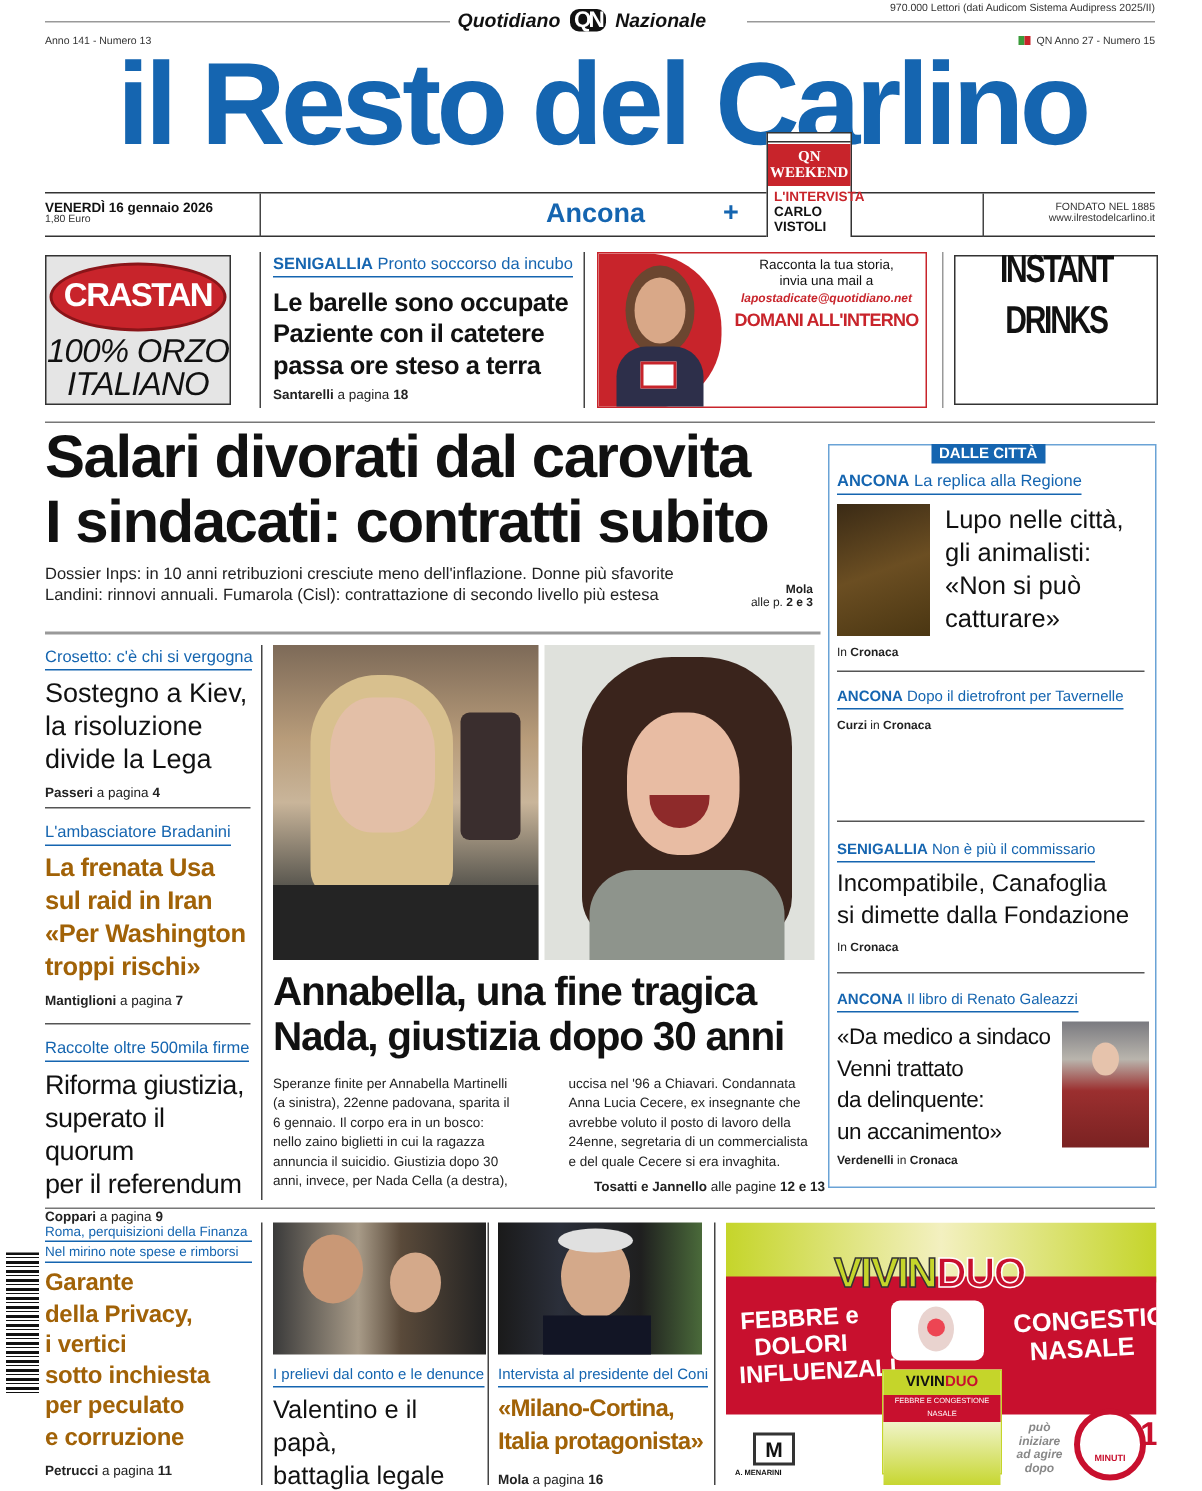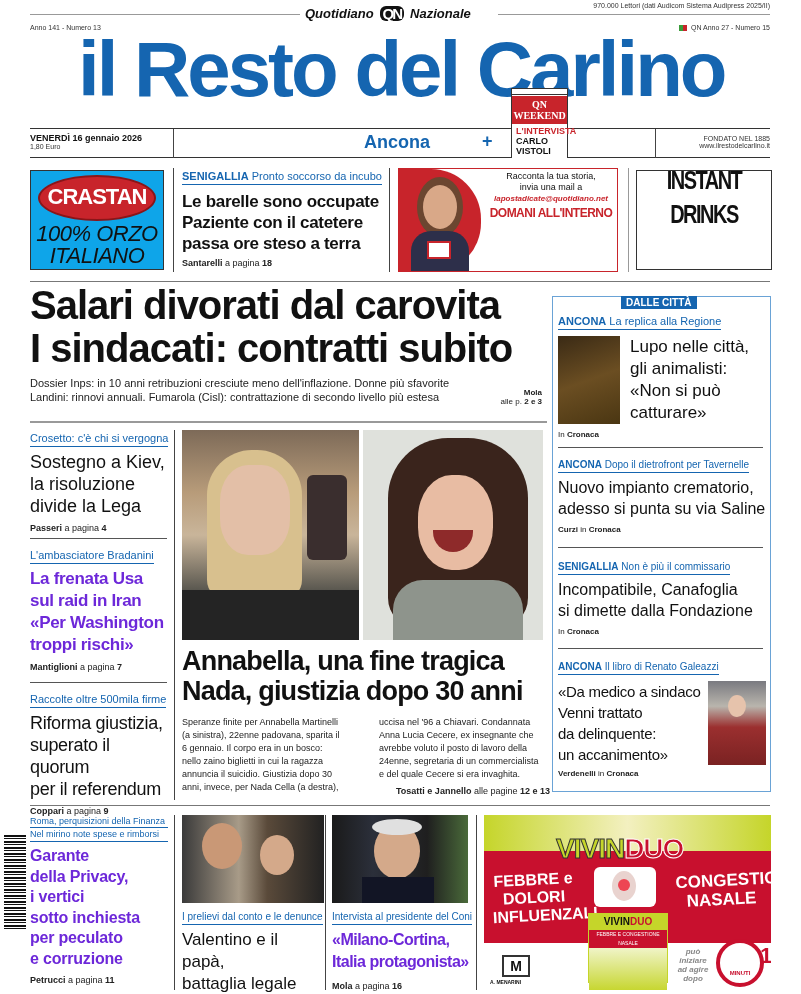--- a/index.html
+++ b/index.html
@@ -32,21 +32,21 @@
   .box { border: 1px solid #333; }
   .crastan-oval { background: #c8242b; color: #fff; border-radius: 50%; font-weight: 900; font-size: 22px; text-align: center; width: 118px; height: 46px; line-height: 40px; margin: 4px auto 0; letter-spacing: -1px; border: 2px solid #8a1519; }
   .crastan-text { font-style: italic; font-size: 22px; line-height: 22px; text-align: center; letter-spacing: -0.5px; }
 
   .main-title { font-size: 40px; font-weight: 900; letter-spacing: -1px; line-height: 43px; }
   .sub { font-size: 11px; line-height: 14px; color: #222; }
 
   .dalle { border: 1px solid #6aa3d6; }
   .dalle-tag { background: #1565b0; color: #fff; font-size: 10px; font-weight: bold; padding: 1px 5px; }
   .light-head { font-size: 17px; line-height: 21px; font-weight: normal; color: #111; }
-  .bold-head { font-size: 17px; line-height: 21px; font-weight: bold; color: #6d28d9; }
+  .bold-head { font-size: 17px; line-height: 21px; font-weight: bold; color: #a16207; }
 
   .photo { position: absolute; overflow: hidden; }
 </style>
 </head>
 <body>
 
 <div class="abs top-rule" style="left:30px;width:270px;"></div>
 <div class="abs top-rule" style="left:498px;width:272px;"></div>
 <div class="abs qn-brand">
   <span>Quotidiano</span>
@@ -78,21 +78,21 @@
 <div class="abs weekend">
   <div class="weekend-top"></div>
   <div class="weekend-head" style="margin-top:1px">QN WEEKEND</div>
   <div style="padding:2px 4px;line-height:10px;">
     <div style="color:#c8242b;font-weight:bold;font-size:9px;">L'INTERVISTA</div>
     <div style="font-weight:bold;font-size:9px;">CARLO</div>
     <div style="font-weight:bold;font-size:9px;">VISTOLI</div>
   </div>
 </div>
 
-<div class="abs box" style="left:30px;top:170px;width:134px;height:100px;background:#0ea5e9;">
+<div class="abs box" style="left:30px;top:170px;width:124px;height:100px;background:#e5e5e5;">
   <div class="crastan-oval"><span>CRASTAN</span></div>
   <div class="crastan-text" style="margin-top:2px">100% ORZO</div>
   <div class="crastan-text">ITALIANO</div>
 </div>
 <div class="vline" style="left:173px;top:168px;height:104px;"></div>
 
 <div class="abs" style="left:182px;top:166px;width:200px;">
   <div class="kicker"><b>SENIGALLIA</b> <span>Pronto soccorso da incubo</span></div>
   <div style="font-size:17px;font-weight:bold;line-height:21px;margin-top:6px;letter-spacing:-0.3px;">
     <div>Le barelle sono occupate</div>
@@ -221,24 +221,20 @@
           <div>«Non si può</div>
           <div>catturare»</div>
       </div>
     </div>
     <div class="byline" style="margin-top:6px;font-size:8px;"><span>In</span> <b>Cronaca</b></div>
   </div>
   <div class="hline" style="left:5px;top:150px;width:205px;"></div>
 
   <div class="abs" style="left:5px;top:157px;width:208px;">
     <div class="kicker" style="font-size:10px;"><b>ANCONA</b> <span>Dopo il dietrofront per Tavernelle</span></div>
-    <div class="light-head" style="margin-top:4px;font-size:16px;line-height:21px;">
-      <div>Nuovo impianto crematorio,</div>
-        <div>adesso si punta su via Saline</div>
-    </div>
     <div class="byline" style="margin-top:6px;font-size:8px;"><b>Curzi</b> <span>in</span> <b>Cronaca</b></div>
   </div>
   <div class="hline" style="left:5px;top:250px;width:205px;"></div>
 
   <div class="abs" style="left:5px;top:259px;width:208px;">
     <div class="kicker" style="font-size:10px;"><b>SENIGALLIA</b> <span>Non è più il commissario</span></div>
     <div class="light-head" style="margin-top:4px;font-size:16px;line-height:21px;">
       <div>Incompatibile, Canafoglia</div>
         <div>si dimette dalla Fondazione</div>
     </div>

